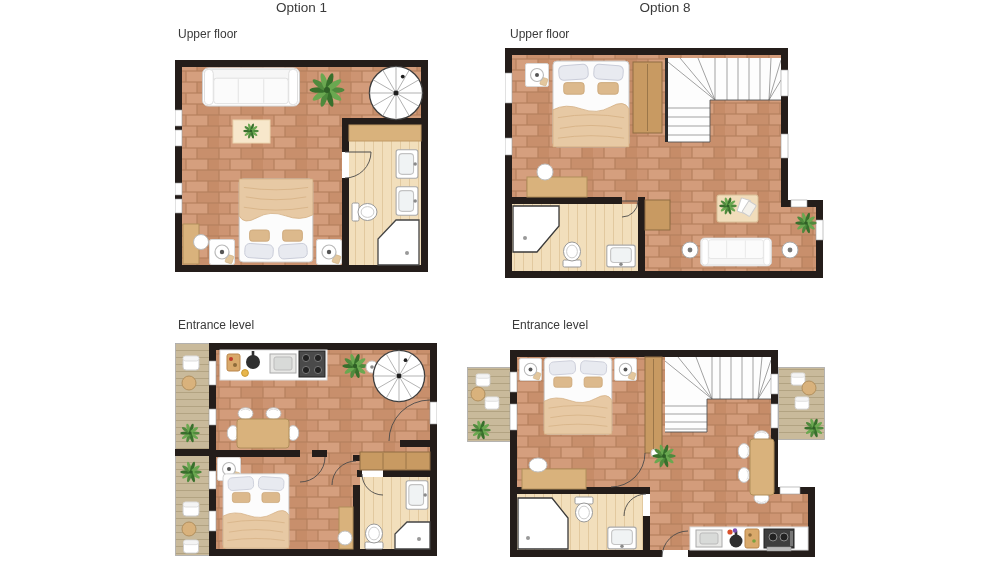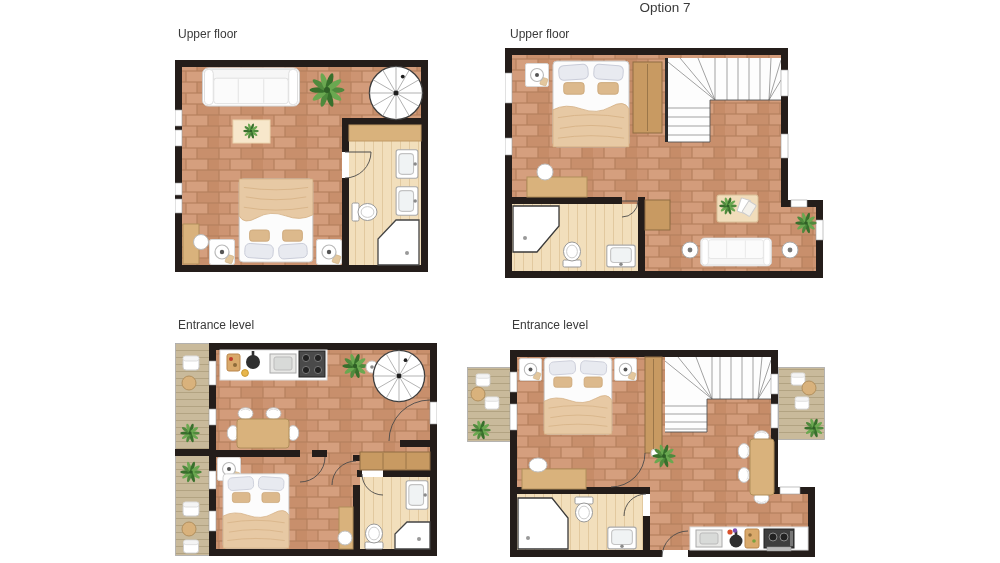--- a/index.html
+++ b/index.html
@@ -116,21 +116,22 @@
         <path d="M-5,-3 Q0,-6.5 5,-3" fill="none" stroke="#d8d8d8"></path>
       </symbol>
 
       <symbol id="armchair" viewBox="0 0 18 16">
         <rect x="1" y="3" width="16" height="12" rx="3" fill="#ffffff" stroke="#cccccc"></rect>
         <rect x="1" y="1" width="16" height="5" rx="2.5" fill="#f4f4f4" stroke="#dddddd"></rect>
       </symbol>
     </defs>
   </svg>
 
-  <div class="col-title" style="left:505px;width:320px;">Option 7</div>
+  <div class="col-title" style="left:175px;width:253px;">Option 1</div>
+  <div class="col-title" style="left:505px;width:320px;">Option 8</div>
 
   <div class="plan-label" style="left:178px;top:27px;">Upper floor</div>
   <div class="plan-label" style="left:510px;top:27px;">Upper floor</div>
   <div class="plan-label" style="left:178px;top:318px;">Entrance level</div>
   <div class="plan-label" style="left:512px;top:318px;">Entrance level</div>
 
   <div class="plan" style="left:175px;top:60px;">
   <svg width="253" height="212" viewBox="0 0 253 212">
     <rect x="7" y="7" width="239" height="198" fill="url(#brick)"></rect>
     <rect x="174" y="65" width="72" height="140" fill="url(#plank)"></rect>

